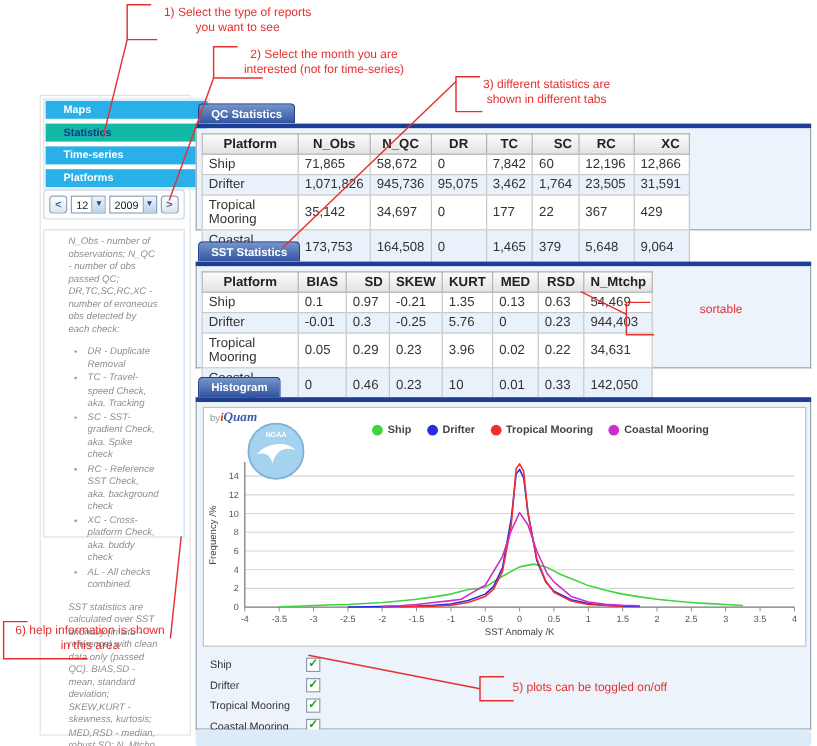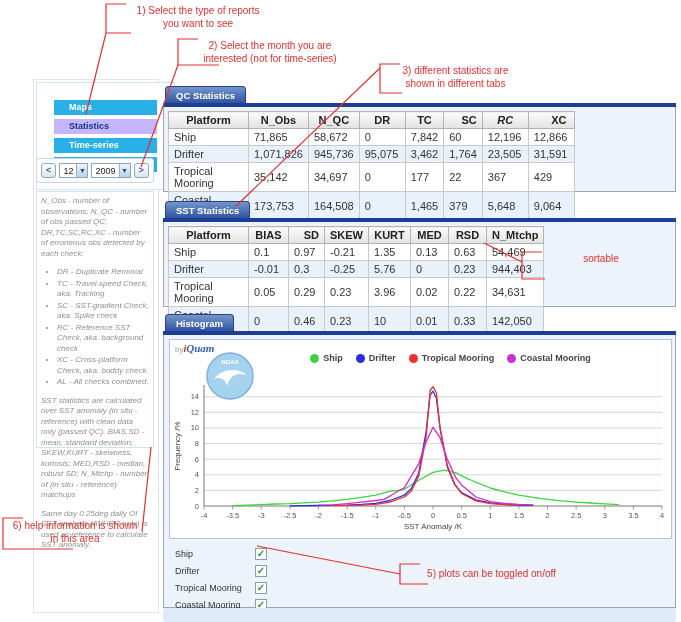--- a/index.html
+++ b/index.html
@@ -11,29 +11,29 @@
     overflow: hidden;
   }
 
   
   .sidebar {
     position:absolute; left:33px; top:79px; width:126px; height:534px;
     background:#fff; border:1px solid #e3e3e3;
   }
   .nav-box {
     position:absolute; left:2px; top:2px; width:139px;
-    border:1px solid #cfe3f5; padding:17px; background:#fff;
+    border:1px solid #cfe3f5; padding:1px; background:#fff;
   }
   .nav-btn {
     height:15px; line-height:15px; margin-bottom:4px;
     background:#29b0e8; color:#fff; font-size:9px; font-weight:bold;
     padding-left:15px; cursor:pointer;
   }
   .nav-btn:last-child { margin-bottom:0; }
-  .nav-btn.active { background:#c4b5fd; color:#16338f; }
+  .nav-btn.active { background:#14b8a6; color:#16338f; }
 
   .date-box {
     position:absolute; left:2px; top:78px; width:118px; height:25px;
     border:1px solid #c9d8e6; border-radius:3px; background:#fdfdfd;
     display:flex; align-items:center; gap:3px; padding:0 4px;
   }
   .nav-arrow-btn {
     width:17px; height:15px; line-height:13px; text-align:center;
     border:1px solid #93a7bd; border-radius:3px;
     background:linear-gradient(#ffffff,#dde4ed);
@@ -45,21 +45,21 @@
   }
   .mini-select .val { font-size:9px; color:#222; padding:0 3px; }
   .mini-select .arrow {
     width:11px; height:13px; border-left:1px solid #9ab0c6;
     background:linear-gradient(#eef4fb,#b9d2ea);
     font-size:7px; color:#234a8c; text-align:center; line-height:13px;
   }
 
   .help-box {
     position:absolute; left:2px; top:111px; width:118px; height:257px;
-    border:1px solid #cfe3f5; padding:4px 4px; background:#fff;
+    border:1px solid #cfe3f5; padding:4px 20px; background:#fff;
     font-style:italic; color:#8f8f8f; font-size:8px; line-height:10.5px;
   }
   .help-box p { margin-bottom:8px; }
   .help-box ul { margin:2px 0 8px 0; padding-left:16px; }
   .help-box li { margin-bottom:1px; }
 
   
   .section { position:absolute; left:163px; width:513px; }
   .tab {
     display:inline-block; margin-left:2px;
@@ -180,21 +180,21 @@
   <div class="content content-qc">
     <table class="stats" id="qc-table">
         <thead>
           <tr>
             <th style="width: 80px;">Platform</th>
             <th style="width: 52px;">N_Obs</th>
             <th style="width: 46px;">N_QC</th>
             <th style="width: 46px;">DR</th>
             <th style="width: 36px;">TC</th>
             <th style="width: 32px; text-align: right;">SC</th>
-            <th style="width: 46px; font-style: italic;">RC</th>
+            <th style="width: 46px;">RC</th>
             <th style="width: 46px; padding-left: 20px;">XC</th>
           </tr>
         </thead>
         <tbody>
           <tr>
             <td>Ship</td>
             <td class="num">71,865</td>
             <td class="num">58,672</td>
             <td class="num">0</td>
             <td class="num">7,842</td>

